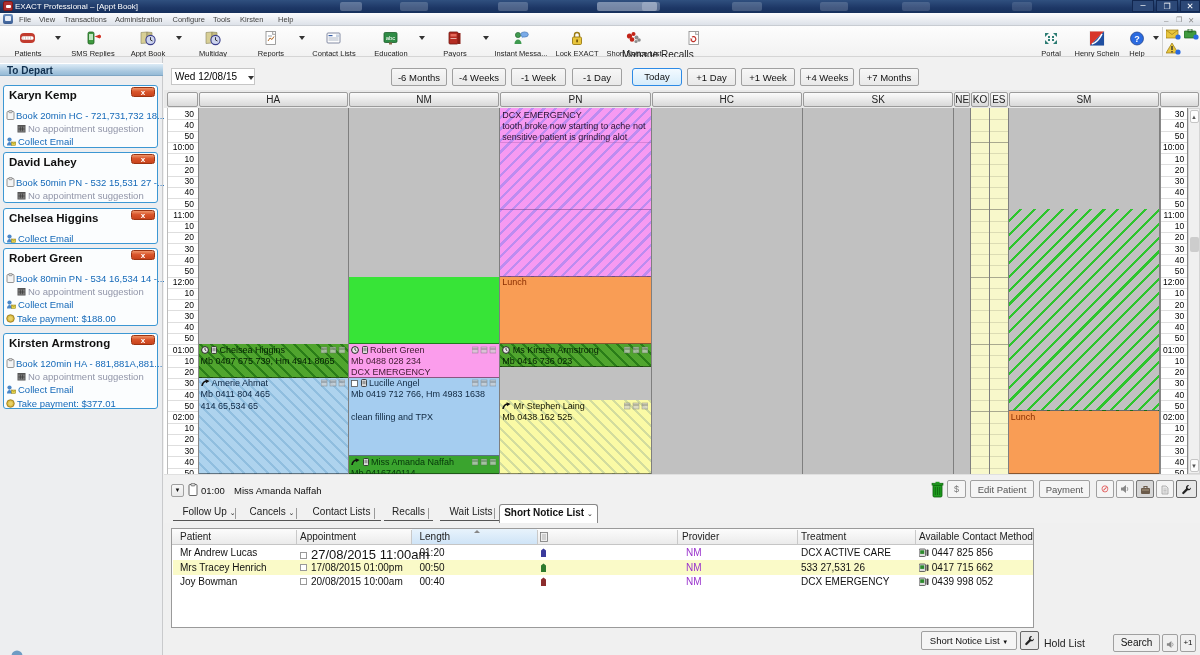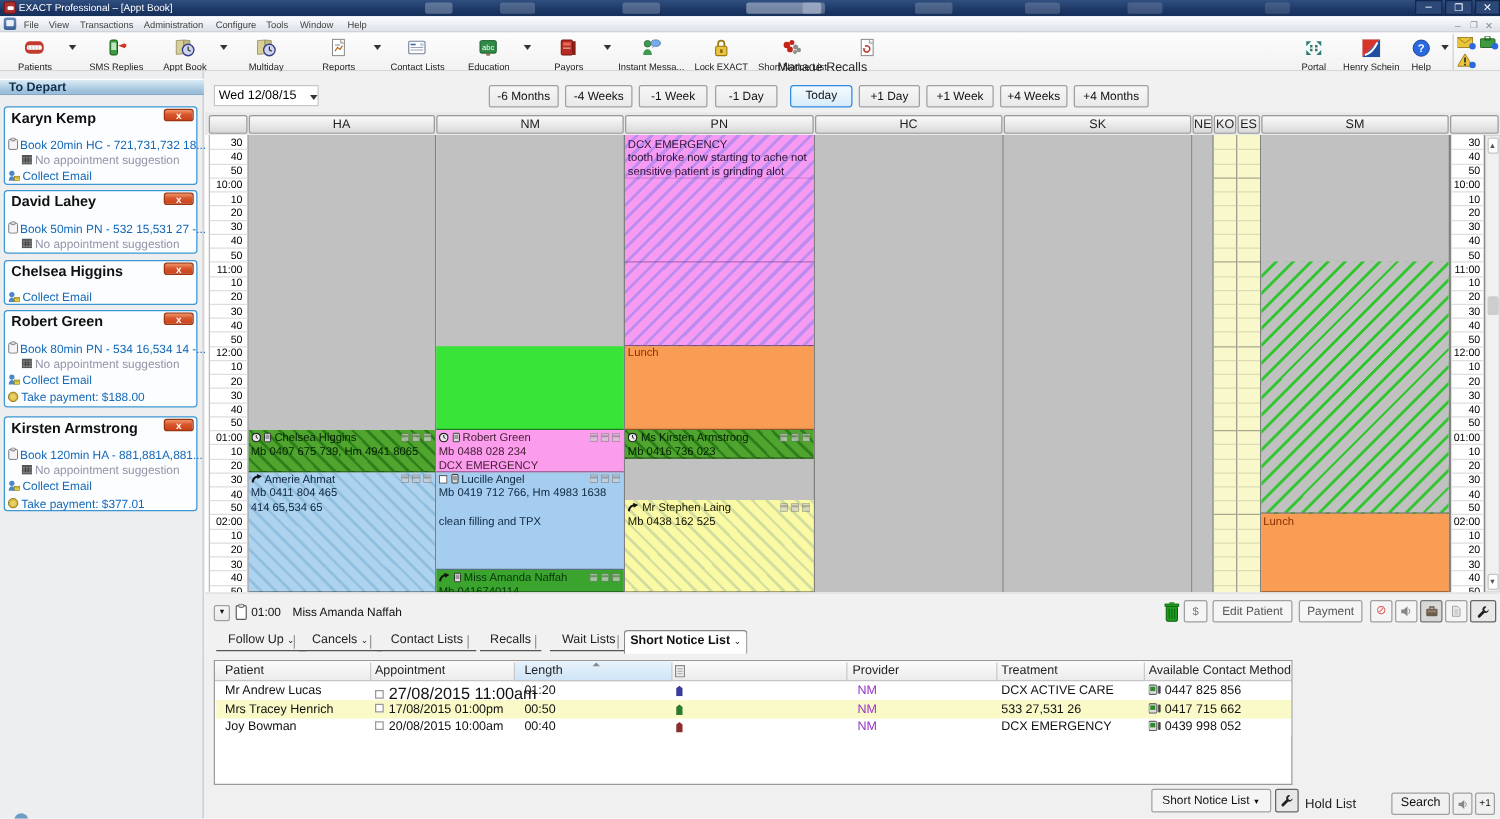--- a/index.html
+++ b/index.html
@@ -31,21 +31,21 @@
 <div class="abs" style="left:0;top:12.5px;width:1200px;height:13.5px;background:linear-gradient(#fbfcfe,#dde2e9);border-bottom:1px solid #c8ccd2;">
 <div class="abs" style="left:3px;top:1px;width:10px;height:10px;background:linear-gradient(#6d90c0,#3a5d94);border-radius:2px;">
         <div class="abs" style="left:2px;top:2px;width:6px;height:5px;background:#e8eef8;border-radius:1px;"></div>
       </div>
 <div class="abs" style="left:19px;top:2.5px;font-size:7.5px;color:#444;">File</div>
 <div class="abs" style="left:39px;top:2.5px;font-size:7.5px;color:#444;">View</div>
 <div class="abs" style="left:64px;top:2.5px;font-size:7.5px;color:#444;">Transactions</div>
 <div class="abs" style="left:115px;top:2.5px;font-size:7.5px;color:#444;">Administration</div>
 <div class="abs" style="left:172.5px;top:2.5px;font-size:7.5px;color:#444;">Configure</div>
 <div class="abs" style="left:213px;top:2.5px;font-size:7.5px;color:#444;">Tools</div>
-<div class="abs" style="left:240px;top:2.5px;font-size:7.5px;color:#444;">Window</div>
+<div class="abs" style="left:240px;top:2.5px;font-size:7.5px;color:#444;">Kirsten</div>
 <div class="abs" style="left:278px;top:2.5px;font-size:7.5px;color:#444;">Help</div>
 <div class="abs" style="left:1164px;top:3px;font-size:8px;color:#888;">–</div>
 <div class="abs" style="left:1176px;top:3px;font-size:7px;color:#888;">❐</div>
 <div class="abs" style="left:1188px;top:3px;font-size:7.5px;color:#888;">✕</div>
 </div>
 <div class="abs" style="left:0;top:26px;width:1200px;height:31px;background:linear-gradient(#fdfdfd,#f2f2f2);border-bottom:1px solid #d5d5d5;">
 <div class="abs" style="left:19px;top:4px;width:18px;height:17px;"><svg width="18" height="17" viewBox="0 0 18 17">
           <rect x="1" y="3" width="15" height="10" rx="4" fill="#c23b2e"></rect>
           <rect x="2.5" y="6.2" width="12" height="3.6" rx="1.5" fill="#fff"></rect>
           <path d="M4 6.2v3.6 M6.5 6.2v3.6 M9 6.2v3.6 M11.5 6.2v3.6" stroke="#c8b9b4" stroke-width=".7"></path>
@@ -280,21 +280,21 @@
 <div class="abs" style="left:7px;top:11px;width:84px;height:17px;background:#fff;border:1px solid #c6c6c6;"></div>
 <div class="abs" style="left:11px;top:14px;font-size:10px;color:#000;">Wed 12/08/15</div>
 <div class="abs" style="left:84px;top:19px;width:0;height:0;border-left:3.5px solid transparent;border-right:3.5px solid transparent;border-top:4px solid #333;"></div>
 <div class="btn" style="left:227px;top:11px;width:56px;height:18px;font-size:9.5px;line-height:17px;">-6 Months</div>
 <div class="btn" style="left:288px;top:11px;width:54px;height:18px;font-size:9.5px;line-height:17px;">-4 Weeks</div>
 <div class="btn" style="left:347px;top:11px;width:55px;height:18px;font-size:9.5px;line-height:17px;">-1 Week</div>
 <div class="btn" style="left:408px;top:11px;width:50px;height:18px;font-size:9.5px;line-height:17px;">-1 Day</div>
 <div class="btn" style="left:523px;top:11px;width:49px;height:18px;font-size:9.5px;line-height:17px;">+1 Day</div>
 <div class="btn" style="left:577px;top:11px;width:54px;height:18px;font-size:9.5px;line-height:17px;">+1 Week</div>
 <div class="btn" style="left:636px;top:11px;width:54px;height:18px;font-size:9.5px;line-height:17px;">+4 Weeks</div>
-<div class="btn" style="left:695px;top:11px;width:60px;height:18px;font-size:9.5px;line-height:17px;">+4 Months</div>
+<div class="btn" style="left:695px;top:11px;width:60px;height:18px;font-size:9.5px;line-height:17px;">+7 Months</div>
 <div class="abs" style="left:468px;top:11px;width:50px;height:18px;border:1.5px solid #2d8ae5;border-radius:3px;background:linear-gradient(#f3faff,#d6ecfb);font-size:9.5px;line-height:16px;text-align:center;color:#111;">Today</div>
 </div>
 <div class="abs" style="left:164px;top:90px;width:1036px;height:18.3px;background:#e9e9e9;">
 <div class="abs" style="left:2.5px;top:1.5px;width:31.0px;height:15.5px;background:linear-gradient(#fbfbfb,#d9d9d9);border:1px solid #9b9b9b;border-radius:2px;text-align:center;font-size:10px;line-height:14px;color:#222;"></div>
 <div class="abs" style="left:34.5px;top:1.5px;width:149.5px;height:15.5px;background:linear-gradient(#fbfbfb,#d9d9d9);border:1px solid #9b9b9b;border-radius:2px;text-align:center;font-size:10px;line-height:14px;color:#222;">HA</div>
 <div class="abs" style="left:185.0px;top:1.5px;width:150.3px;height:15.5px;background:linear-gradient(#fbfbfb,#d9d9d9);border:1px solid #9b9b9b;border-radius:2px;text-align:center;font-size:10px;line-height:14px;color:#222;">NM</div>
 <div class="abs" style="left:336.3px;top:1.5px;width:150.3px;height:15.5px;background:linear-gradient(#fbfbfb,#d9d9d9);border:1px solid #9b9b9b;border-radius:2px;text-align:center;font-size:10px;line-height:14px;color:#222;">PN</div>
 <div class="abs" style="left:487.6px;top:1.5px;width:150.39999999999998px;height:15.5px;background:linear-gradient(#fbfbfb,#d9d9d9);border:1px solid #9b9b9b;border-radius:2px;text-align:center;font-size:10px;line-height:14px;color:#222;">HC</div>
 <div class="abs" style="left:639.0px;top:1.5px;width:150.29999999999995px;height:15.5px;background:linear-gradient(#fbfbfb,#d9d9d9);border:1px solid #9b9b9b;border-radius:2px;text-align:center;font-size:10px;line-height:14px;color:#222;">SK</div>
 <div class="abs" style="left:790.3px;top:1.5px;width:15.900000000000091px;height:15.5px;background:linear-gradient(#fbfbfb,#d9d9d9);border:1px solid #9b9b9b;border-radius:2px;text-align:center;font-size:10px;line-height:14px;color:#222;">NE</div>

